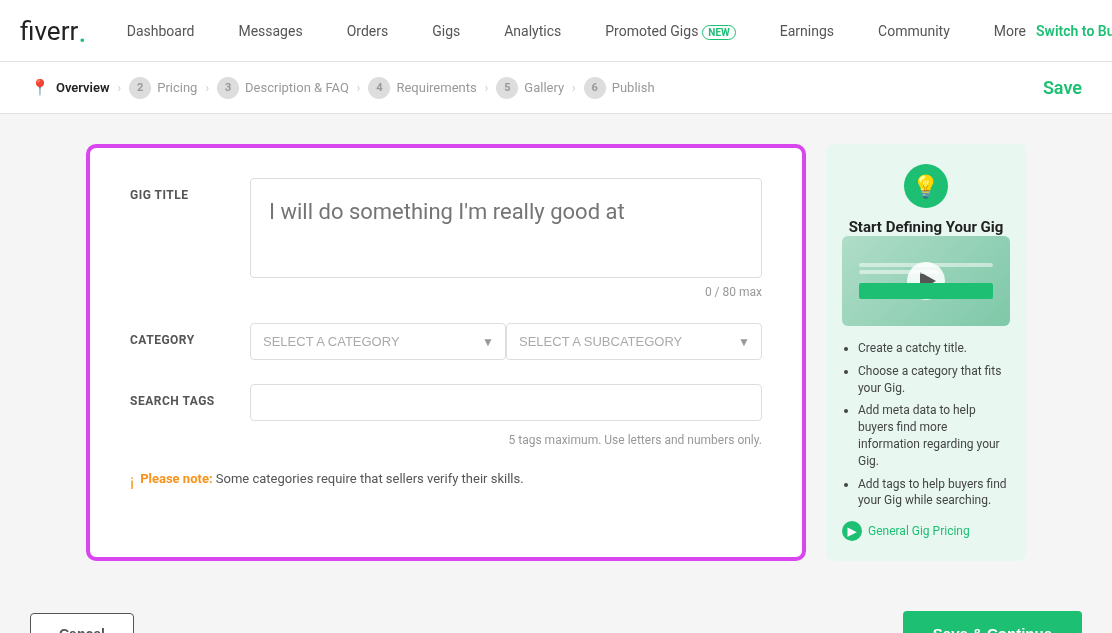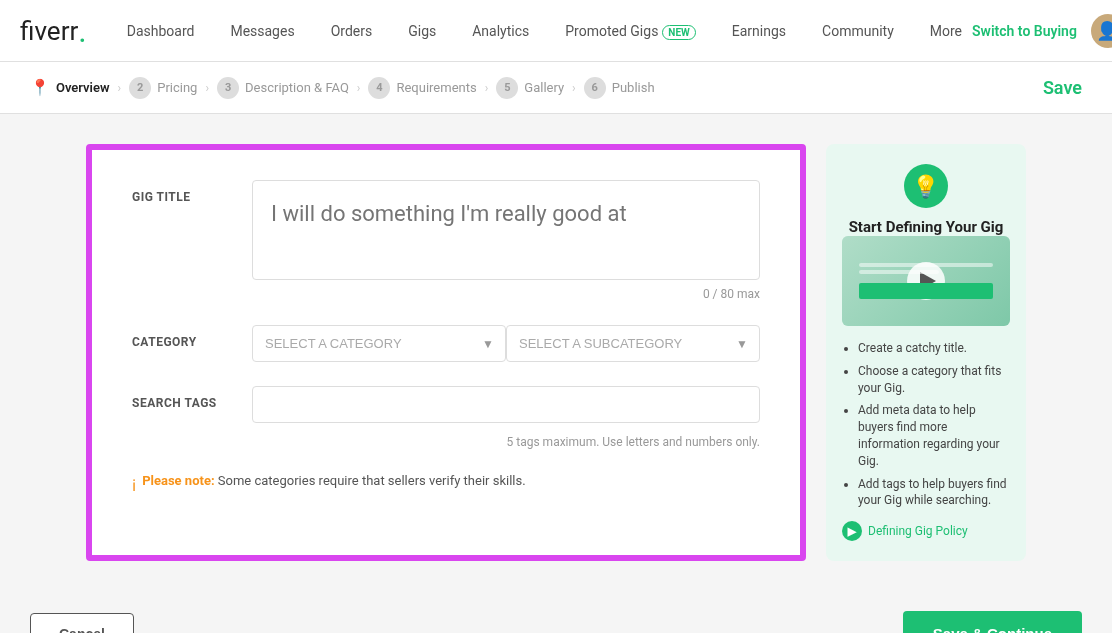--- a/index.html
+++ b/index.html
@@ -21,21 +21,21 @@
       color: #1dbf73;
       margin-right: 30px;
       display: flex;
       align-items: center;
     }
     .navbar-logo span { color: #222; }
     .navbar-logo .dot { color: #1dbf73; font-size: 32px; line-height: 1; }
     .nav-links {
       display: flex;
       align-items: center;
-      gap: 16px;
+      gap: 24px;
       flex: 1;
     }
     .nav-link {
       color: #555;
       text-decoration: none;
       padding: 8px 10px;
       font-size: 14px;
       cursor: pointer;
       white-space: nowrap;
     }
@@ -142,22 +142,22 @@
       padding: 30px 30px;
       display: flex;
       gap: 20px;
       max-width: 1000px;
       margin: 0 auto;
     }
 
     
     .form-card {
       background: #fff;
-      border: 6px solid #d946ef;
-      border-radius: 4px;
+      border: 4px solid #d946ef;
+      border-radius: 10px;
       padding: 30px 40px;
       flex: 1;
     }
 
     .form-row {
       display: flex;
       align-items: flex-start;
       margin-bottom: 24px;
     }
     .form-label {
@@ -560,21 +560,21 @@
 
       <ul class="info-list">
         <li>Create a catchy title.</li>
         <li>Choose a category that fits your Gig.</li>
         <li>Add meta data to help buyers find more information regarding your Gig.</li>
         <li>Add tags to help buyers find your Gig while searching.</li>
       </ul>
 
       <div class="policy-link">
         <div class="policy-icon">▶</div>
-        <span>Defining Gig Policy</span>
+        <span>General Gig Pricing</span>
       </div>
     </div>
   </div>
 
 </div>
 
 <div class="bottom-actions">
   <button class="cancel-btn">Cancel</button>
   <button class="save-continue-btn">Save &amp; Continue</button>
 </div>

